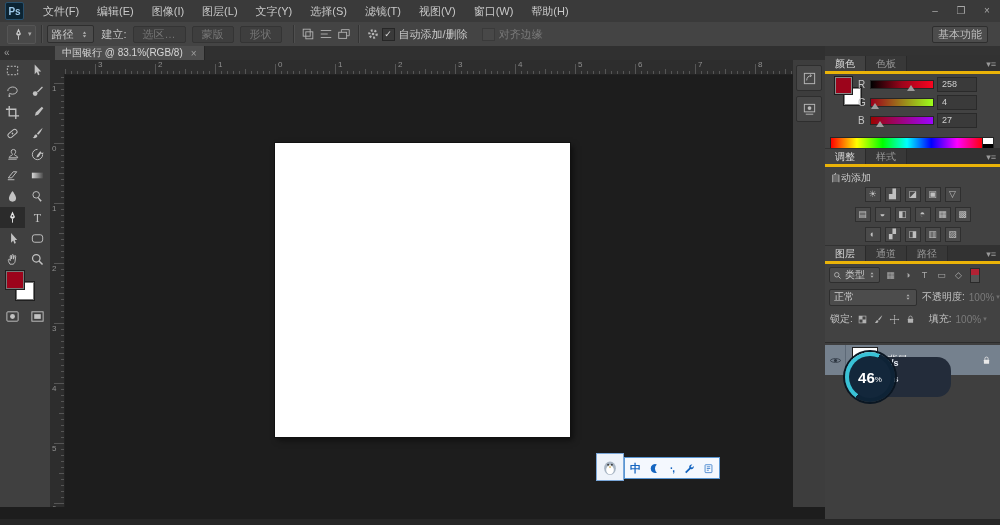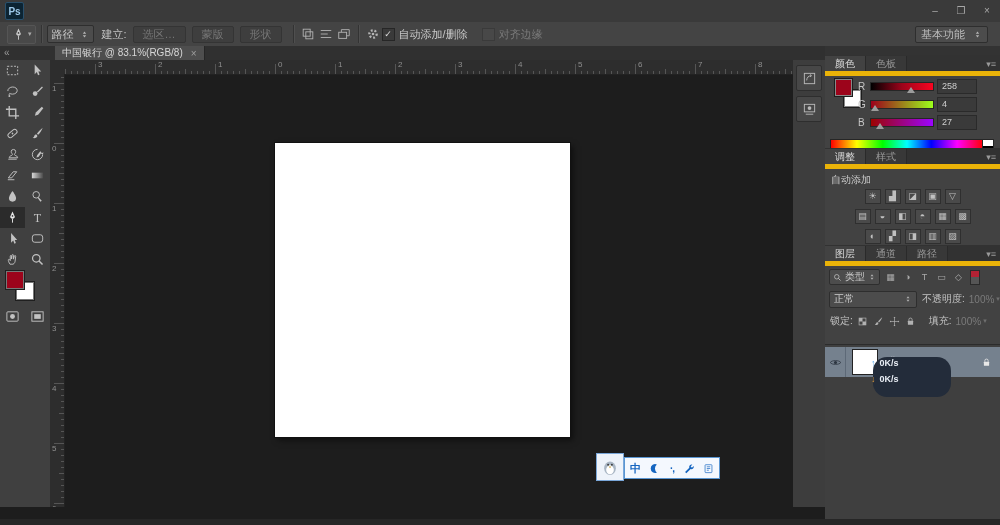--- a/index.html
+++ b/index.html
@@ -20,21 +20,21 @@
   .dd-arrow{font-size:7px;color:#aaa;margin-left:2px;}
   .select-box{display:flex;align-items:center;background:#4c4c4c;border:1px solid #2e2e2e;border-radius:2px;height:16px;padding:0 4px;}
   .select-box .updn{width:9px;height:11px;margin-left:6px;color:#b5b5b5;}
   .opt-label{margin:0 6px 0 8px;color:#c5c5c5;}
   .dis-btn{background:#3e3e3e;border:1px solid #343434;border-radius:2px;color:#767676;height:15px;line-height:15px;padding:0 9px;margin-right:6px;}
   .icon-btn{width:18px;height:18px;display:flex;align-items:center;justify-content:center;color:#b5b5b5;}
   .icon-btn svg{width:14px;height:14px;}
   .chk{width:11px;height:11px;background:#3a3a3a;border:1px solid #262626;display:inline-flex;align-items:center;justify-content:center;color:#ddd;font-size:9px;margin-right:4px;}
   .chk.off{color:transparent;border-color:#3a3a3a;background:#484848;}
   .dim{color:#7a7a7a;}
-  .workspace-btn{position:absolute;right:12px;top:4px;height:15px;display:flex;align-items:center;background:#4c4c4c;border:1px solid #2e2e2e;border-radius:2px;padding:0 5px;color:#bbb;}
+  .workspace-btn{position:absolute;right:12px;top:4px;height:15px;display:flex;align-items:center;background:#4c4c4c;border:1px solid #2e2e2e;border-radius:2px;padding:0 5px;color:#bbb;flex-direction:column;}
   .workspace-btn .updn{width:9px;height:11px;margin-left:8px;color:#b5b5b5;}
   
   .tabstrip{position:absolute;left:0;top:46px;width:1000px;height:14px;background:#303030;}
   .collapse-arrows{position:absolute;left:4px;top:0;color:#9a9a9a;font-size:10px;line-height:13px;}
   .doc-tab{position:absolute;left:55px;top:0;height:14px;background:#4e4e4e;border-right:1px solid #262626;display:flex;align-items:center;padding:0 7px;color:#d6d6d6;font-size:10px;}
   .doc-tab .close{margin-left:8px;color:#9f9f9f;font-size:10px;}
   
   .tools{position:absolute;left:0;top:60px;width:50px;height:447px;background:#404040;border-right:1px solid #2a2a2a;}
   .toolgrid{display:grid;grid-template-columns:25px 25px;}
   .tool{width:25px;height:21px;display:flex;align-items:center;justify-content:center;color:#c2c2c2;}
@@ -64,21 +64,21 @@
   .ime-bar{margin-top:4px;height:20px;background:#f4f8fe;border:1px solid #5a96d2;display:flex;align-items:center;padding:0 5px;gap:9px;color:#1565c0;}
   .ime-bar .zh{font-weight:bold;font-size:11px;}
   .ime-bar svg{width:11px;height:11px;color:#1565c0;}
   .ime-bar .punct{font-weight:bold;font-size:10px;letter-spacing:-1px;}
   
   .dock{position:absolute;left:793px;top:60px;width:32px;height:447px;background:#3d3d3d;border-right:1px solid #2a2a2a;}
   .dock-btn{width:24px;height:24px;margin:5px auto 2px;background:#474747;border:1px solid #2e2e2e;border-radius:2px;display:flex;align-items:center;justify-content:center;color:#b8b8b8;}
   .dock-btn svg{width:15px;height:15px;}
   
   .panels{position:absolute;left:825px;top:46px;width:175px;height:473px;background:#333;}
-  .tabbar{height:16px;background:#323232;display:flex;align-items:flex-end;position:relative;border-bottom:5px solid #eab308;}
+  .tabbar{height:16px;background:#323232;display:flex;align-items:flex-end;position:relative;border-bottom:3px solid #eab308;}
   .ptab{height:15px;line-height:15px;padding:0 10px;color:#9a9a9a;font-size:10px;background:#383838;border-right:1px solid #2a2a2a;}
   .ptab.active{background:#424242;color:#dcdcdc;}
   .panel-menu{position:absolute;right:4px;bottom:2px;color:#9a9a9a;font-size:9px;}
   .pcontent{background:#424242;position:relative;}
   
   .color-panel{position:absolute;left:0;top:9px;width:175px;}
   .cp-body{height:77px;}
   .cp-sw{position:absolute;width:17px;height:17px;border:1px solid #1d1d1d;box-shadow:0 0 0 1px #888 inset;}
   .cp-row{position:absolute;left:0;height:14px;display:flex;align-items:center;}
   .cp-label{position:absolute;left:33px;color:#c5c5c5;font-size:10px;}
@@ -144,20 +144,32 @@
   .updn{display:inline-block;}
   svg{display:block;}
 </style>
 </head>
 <body>
 
 <div class="app">
 
   <div class="titlebar">
     <div class="ps-logo">Ps</div>
+    <nav class="menus" id="menus">
+        <span class="menu-item">文件(F)</span>
+        <span class="menu-item">编辑(E)</span>
+        <span class="menu-item">图像(I)</span>
+        <span class="menu-item">图层(L)</span>
+        <span class="menu-item">文字(Y)</span>
+        <span class="menu-item">选择(S)</span>
+        <span class="menu-item">滤镜(T)</span>
+        <span class="menu-item">视图(V)</span>
+        <span class="menu-item">窗口(W)</span>
+        <span class="menu-item">帮助(H)</span>
+      </nav>
     <div class="win-controls">
       <span>–</span>
       <span>❐</span>
       <span>×</span>
     </div>
   </div>
 
   <div class="optionsbar">
     <div class="tool-preset">
       <svg viewBox="0 0 16 16" id="preset-pen">
@@ -791,17 +803,23 @@
   <div class="speed">
     <div class="speed-pill"></div>
     <div class="speed-row sp-up">
       <span class="sp-arrow up">↑</span>
       <span>0K/s</span>
     </div>
     <div class="speed-row sp-dn">
       <span class="sp-arrow dn">↓</span>
       <span>0K/s</span>
     </div>
+    <div class="speed-circle">
+      <div class="speed-inner">
+        <span class="pct">46</span>
+        <span class="sign">%</span>
+      </div>
+    </div>
   </div>
 
   <div class="bottomstrip"></div>
 
 </div>
 
 </body></html>

